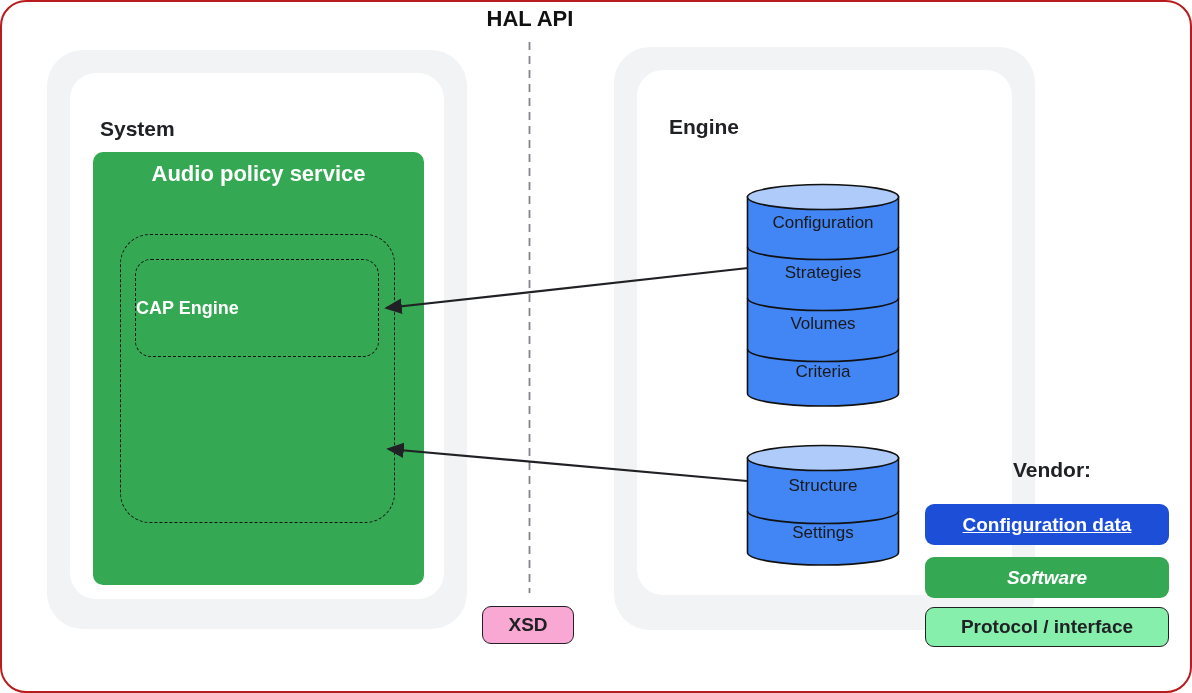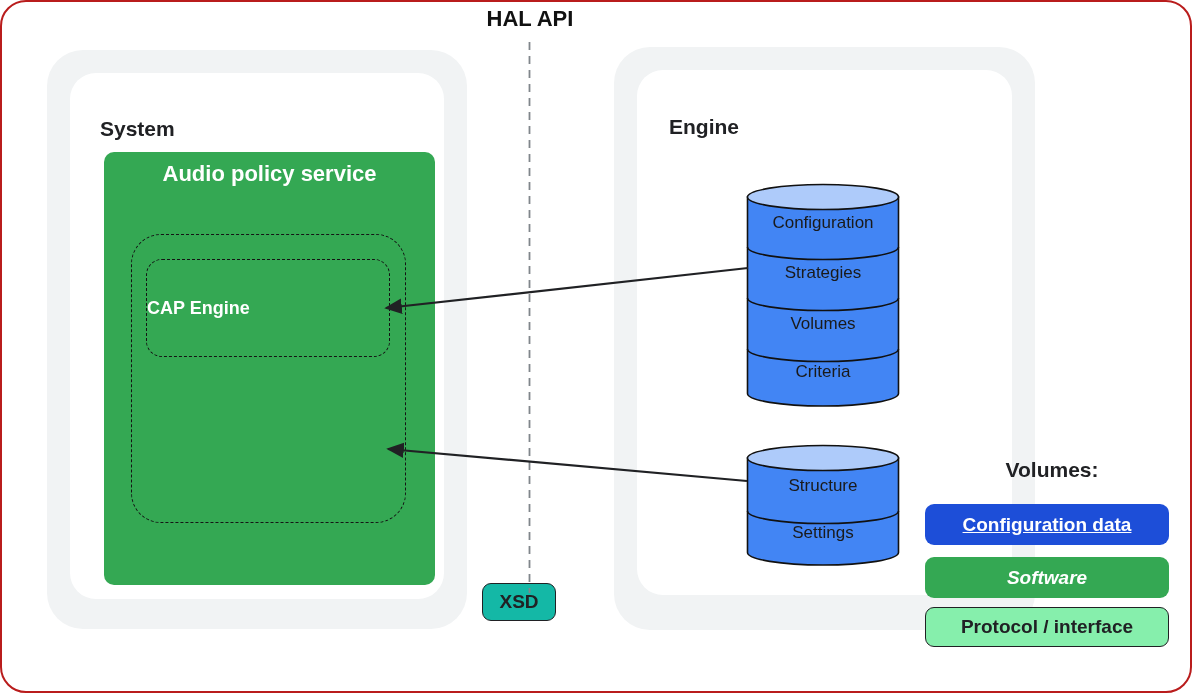--- a/index.html
+++ b/index.html
@@ -26,21 +26,21 @@
   .group{background:#f1f3f4;border-radius:36px;}
   .group-inner{position:absolute;background:#ffffff;border-radius:26px;}
   .system-group{left:45px;top:48px;width:420px;height:579px;}
   .system-inner{left:23px;top:23px;width:374px;height:526px;}
   .system-label{left:98px;top:115px;}
   .vendor-group{left:612px;top:45px;width:421px;height:583px;}
   .vendor-inner{left:23px;top:23px;width:375px;height:525px;}
   .vendor-label{left:667px;top:113px;}
   
   .aps-box{
-    left:102px;top:150px;width:331px;height:433px;
+    left:91px;top:150px;width:331px;height:433px;
     background:#34a853;border-radius:10px;
   }
   .aps-title{
     position:absolute;left:0;top:9px;width:100%;text-align:center;
     color:#ffffff;font-weight:bold;font-size:22px;
   }
   .dashed-outer{
     position:absolute;left:27px;top:82px;width:275px;height:289px;
     border:1.6px dashed #141414;border-radius:30px;
   }
@@ -63,22 +63,22 @@
   .legend-item{
     position:absolute;left:923px;width:244px;height:41px;border-radius:9px;
     display:flex;align-items:center;justify-content:center;
     font-weight:bold;font-size:19px;white-space:nowrap;
   }
   .legend-blue{top:502px;background:#1d4ed8;color:#ffffff;text-decoration:underline;}
   .legend-green{top:555px;background:#34a853;color:#ffffff;font-style:italic;}
   .legend-outline{top:605px;background:#86efac;color:#202124;border:1.8px solid #202124;height:40px;}
   
   .xsd-box{
-    left:480px;top:581px;width:74px;height:38px;
-    background:#14b8a6;border:1.8px solid #202124;border-radius:9px;
+    left:480px;top:604px;width:92px;height:38px;
+    background:#f9a8d4;border:1.8px solid #202124;border-radius:9px;
     display:flex;align-items:center;justify-content:center;
     font-weight:bold;font-size:19px;color:#202124;
   }
   .overlay{left:0;top:0;pointer-events:none;}
 </style>
 </head>
 <body>
 
 <div class="page">
 
@@ -115,21 +115,21 @@
   </svg>
 
   <svg class="cyl" style="left:744px;top:442px;" width="154" height="122" viewBox="0 0 154 122">
     <path d="M1.5,14 L1.5,108.5 A75.5,12.5 0 0 0 152.5,108.5 L152.5,14 Z" fill="#4285f4" stroke="#111111" stroke-width="1.6"></path>
     <path d="M1.5,67 A75.5,12.5 0 0 0 152.5,67" fill="none" stroke="#111111" stroke-width="1.6"></path>
     <ellipse cx="77" cy="14" rx="75.5" ry="12.5" fill="#aecbfa" stroke="#111111" stroke-width="1.6"></ellipse>
     <text x="77" y="47">Structure</text>
     <text x="77" y="94">Settings</text>
   </svg>
 
-  <div class="abs heading legend-title">Volumes:</div>
+  <div class="abs heading legend-title">Vendor:</div>
   <div class="legend-item legend-blue">Configuration data</div>
   <div class="legend-item legend-green">Software</div>
   <div class="legend-item legend-outline">Protocol / interface</div>
 
   <div class="abs xsd-box">
     <span>XSD</span>
   </div>
 
   <svg class="abs overlay" width="1192" height="693" viewBox="0 0 1192 693">
     <defs>

